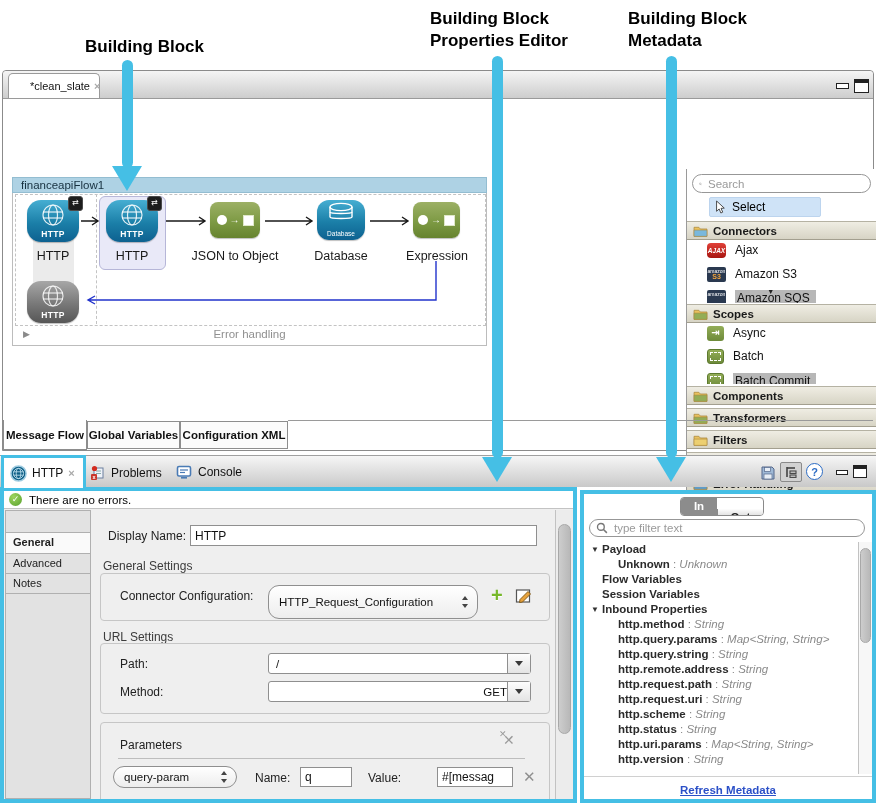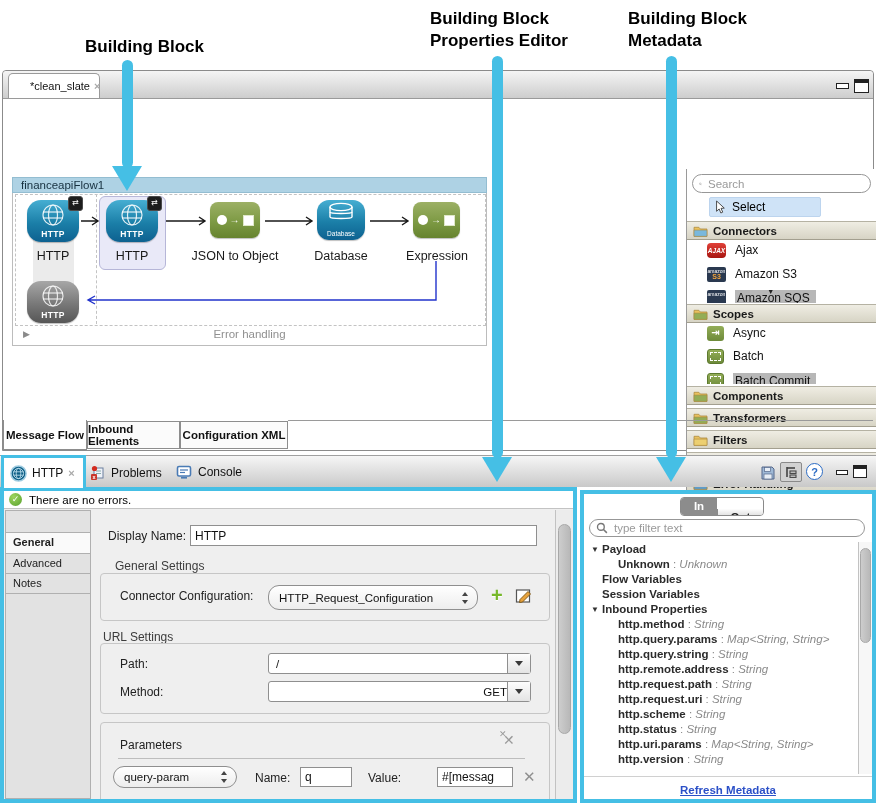--- a/index.html
+++ b/index.html
@@ -322,21 +322,21 @@
         <span class="pt">Error Handling</span>
       </div>
     </div>
   </div>
 
   <div class="abs" style="left:288px;top:420px;width:585px;height:1px;background:#9a9a9a;"></div>
   <div class="ebt active" style="left:3px;width:84px;">
       <span>Message Flow</span>
     </div>
   <div class="ebt" style="left:87px;width:93px;">
-      <span>Inbound Elements</span>
+      <span>Global Variables</span>
     </div>
   <div class="ebt" style="left:180px;width:108px;">
       <span>Configuration XML</span>
     </div>
 
   <div class="btabbar">
     <div class="abs" style="left:90px;top:9px;display:flex;align-items:center;gap:6px;">
       <svg width="15" height="15" viewBox="0 0 15 15">
           <rect x="4" y="3" width="9" height="10" fill="#eef2f8" stroke="#6b7f9e" stroke-width="1"></rect>
           <line x1="6" y1="6" x2="11" y2="6" stroke="#8aa" stroke-width="1"></line>
@@ -402,24 +402,24 @@
 
       <div class="navcell" style="top:19px;height:23px;"></div>
       <div class="navcell sel" style="top:41px;height:22px;"><span>General</span></div>
       <div class="navcell" style="top:62px;height:21px;"><span>Advanced</span></div>
       <div class="navcell" style="top:82px;height:21px;"><span>Notes</span></div>
       <div class="navcell" style="top:102px;height:206px;"></div>
 
       <span class="flabel" style="left:104px;top:38px;">Display Name:</span>
       <input class="tinput" style="left: 186px; top: 34px; width: 347px; height: 21px;" readonly="" value="HTTP">
 
-      <span class="ftitle" style="left:99px;top:68px;margin-left:12px;">General Settings</span>
+      <span class="ftitle" style="left:99px;top:68px;">General Settings</span>
       <div class="gbox" style="left:96px;top:82px;width:448px;height:46px;">
         <span class="flabel" style="left:19px;top:15px;">Connector Configuration:</span>
-        <div class="pill" style="left:167px;top:11px;width:210px;height:25px;">
+        <div class="pill" style="left:167px;top:11px;width:210px;height:34px;">
           <span class="pv">HTTP_Request_Configuration</span>
           <span class="stepper">
               <i class="up"></i>
               <i class="dn"></i>
             </span>
         </div>
         <span class="plusico" style="left:390px;top:13px;">+</span>
         <svg class="abs" style="left:414px;top:13px;" width="18" height="18" viewBox="0 0 18 18">
             <rect x="1.5" y="3" width="13" height="12" fill="#fff" stroke="#555" stroke-width="1.2"></rect>
             <path d="M5 12.5 L13 4.5 L15.5 7 L7.5 15 L4.5 15.5 Z" fill="#e8a33d" stroke="#7a5212" stroke-width=".9"></path>

